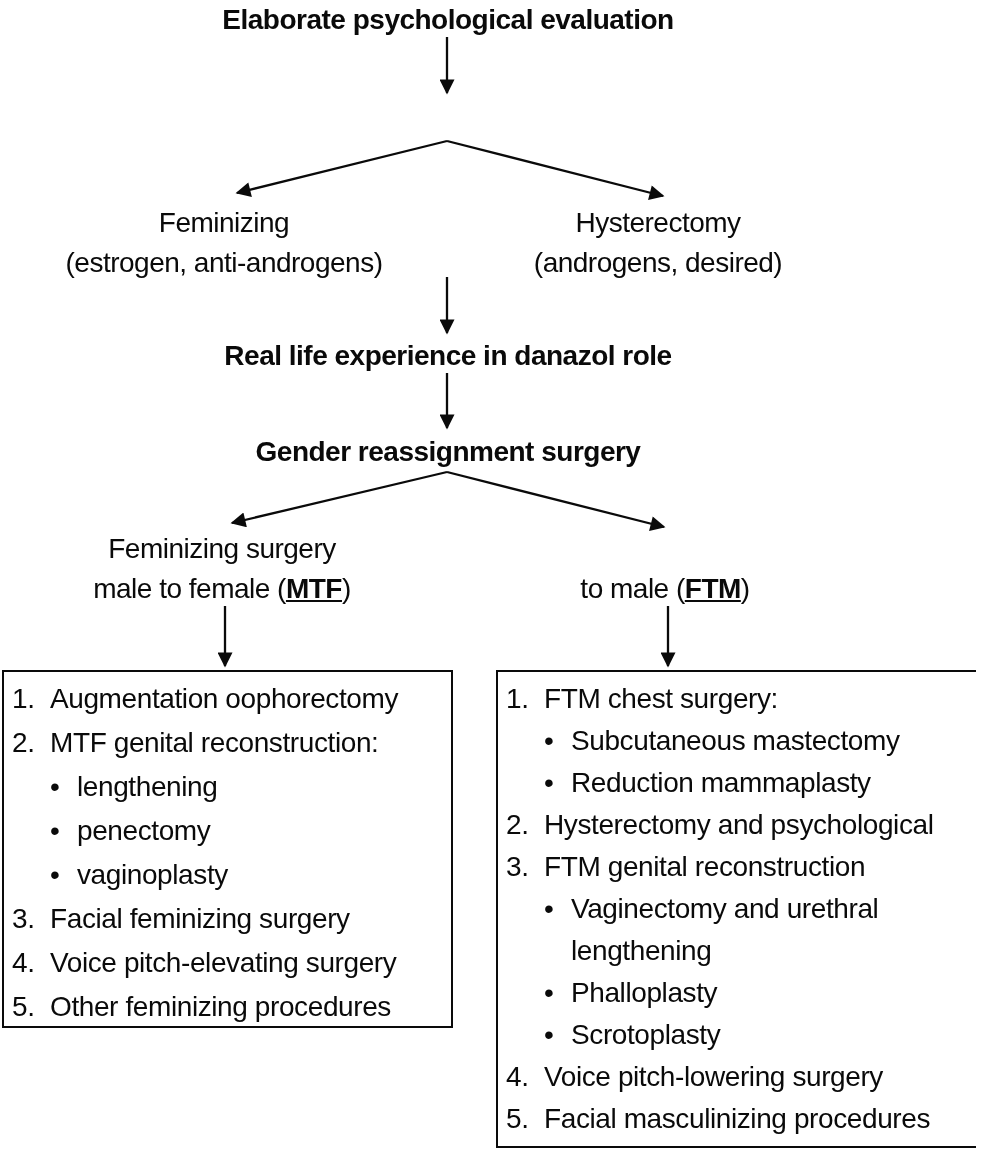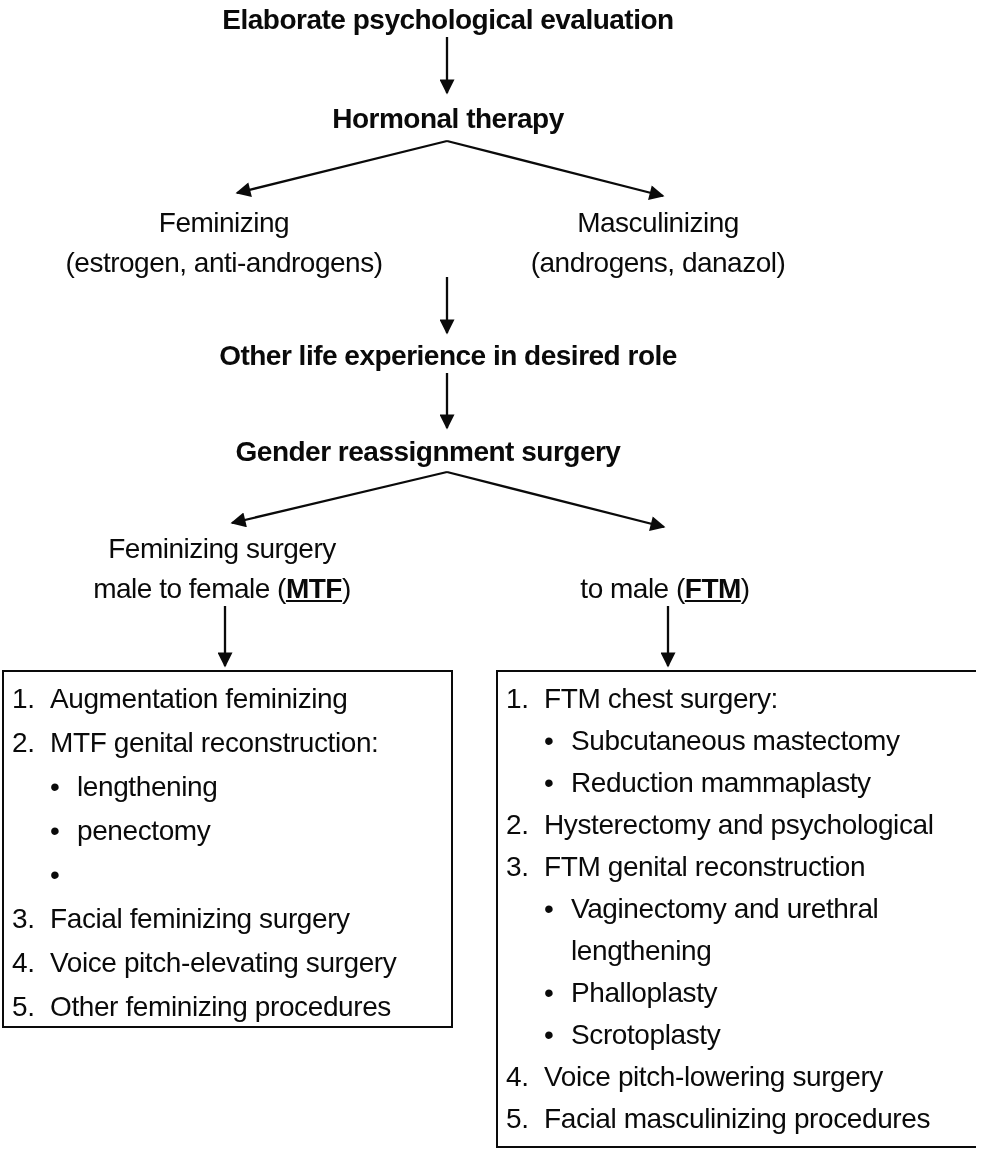--- a/index.html
+++ b/index.html
@@ -61,65 +61,65 @@
       <line x1="447" y1="373" x2="447" y2="428" marker-end="url(#ah)"></line>
       <path d="M447,472 L232,523" marker-end="url(#ah)"></path>
       <path d="M447,472 L664,527" marker-end="url(#ah)"></path>
       <line x1="225" y1="606" x2="225" y2="666" marker-end="url(#ah)"></line>
       <line x1="668" y1="606" x2="668" y2="666" marker-end="url(#ah)"></line>
     </g>
   </svg>
 
   <div class="node bold" style="left:448px;top:3px">Elaborate psychological evaluation</div>
 
-  <div class="node bold" style="left:448px;top:102px">Hormonal therapy</div>
 
   <div class="node twoline" style="left:224px;top:203px">
     <span>Feminizing</span><br>
     <span>(estrogen, anti-androgens)</span>
   </div>
 
   <div class="node twoline" style="left:658px;top:203px">
-    <span>Masculinizing</span><br>
-    <span>(androgens, danazol)</span>
+    <span>Hysterectomy</span><br>
+    <span>(androgens, desired)</span>
   </div>
 
-  <div class="node bold" style="left:448px;top:339px">Other life experience in desired role</div>
+  <div class="node bold" style="left:448px;top:339px">Real life experience in danazol role</div>
 
-  <div class="node bold" style="left:428px;top:435px">Gender reassignment surgery</div>
+  <div class="node bold" style="left:448px;top:435px">Gender reassignment surgery</div>
 
   <div class="node twoline" style="left:222px;top:529px">
     <span>Feminizing surgery</span><br>
     <span>male to female (</span><span class="acronym">MTF</span><span>)</span>
   </div>
 
   <div class="node twoline" style="left:665px;top:529px">
     <br>
     <span>to male (</span><span class="acronym">FTM</span><span>)</span>
   </div>
 
   <div class="pbox" id="mtf-box">
       <div class="row">
         <span class="marker">1.</span>
-        <span class="txt">Augmentation feminizing</span>
+        <span class="txt">Augmentation oophorectomy</span>
       </div>
       <div class="row">
         <span class="marker">2.</span>
         <span class="txt">MTF genital reconstruction:</span>
       </div>
       <div class="row b">
         <span class="marker">•</span>
         <span class="txt">lengthening</span>
       </div>
       <div class="row b">
         <span class="marker">•</span>
         <span class="txt">penectomy</span>
       </div>
       <div class="row b">
         <span class="marker">•</span>
+        <span class="txt">vaginoplasty</span>
       </div>
       <div class="row">
         <span class="marker">3.</span>
         <span class="txt">Facial feminizing surgery</span>
       </div>
       <div class="row">
         <span class="marker">4.</span>
         <span class="txt">Voice pitch-elevating surgery</span>
       </div>
       <div class="row">

